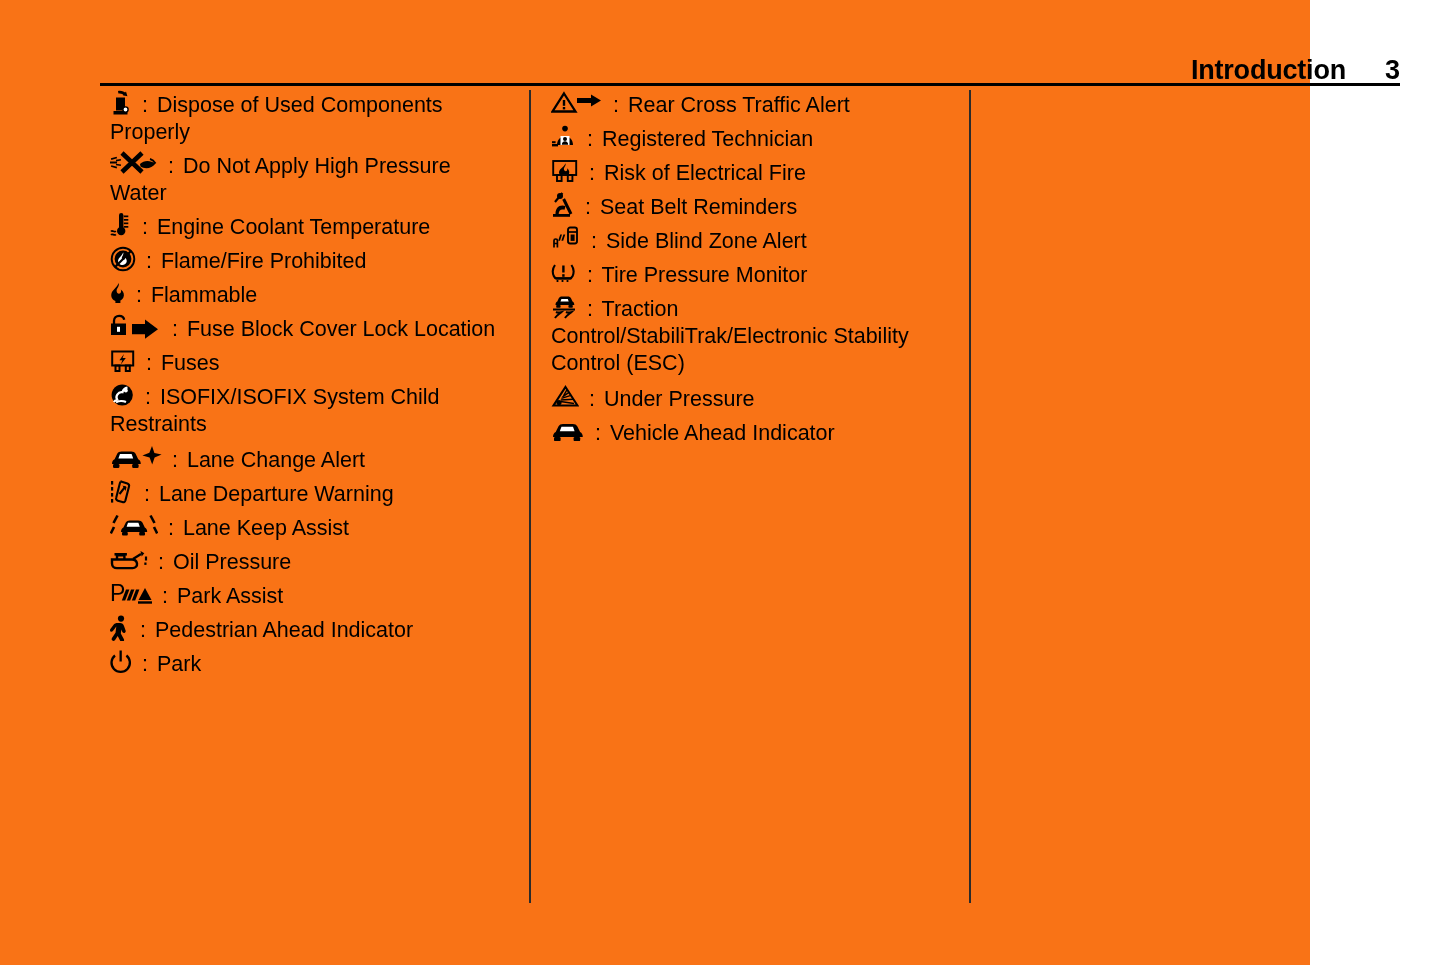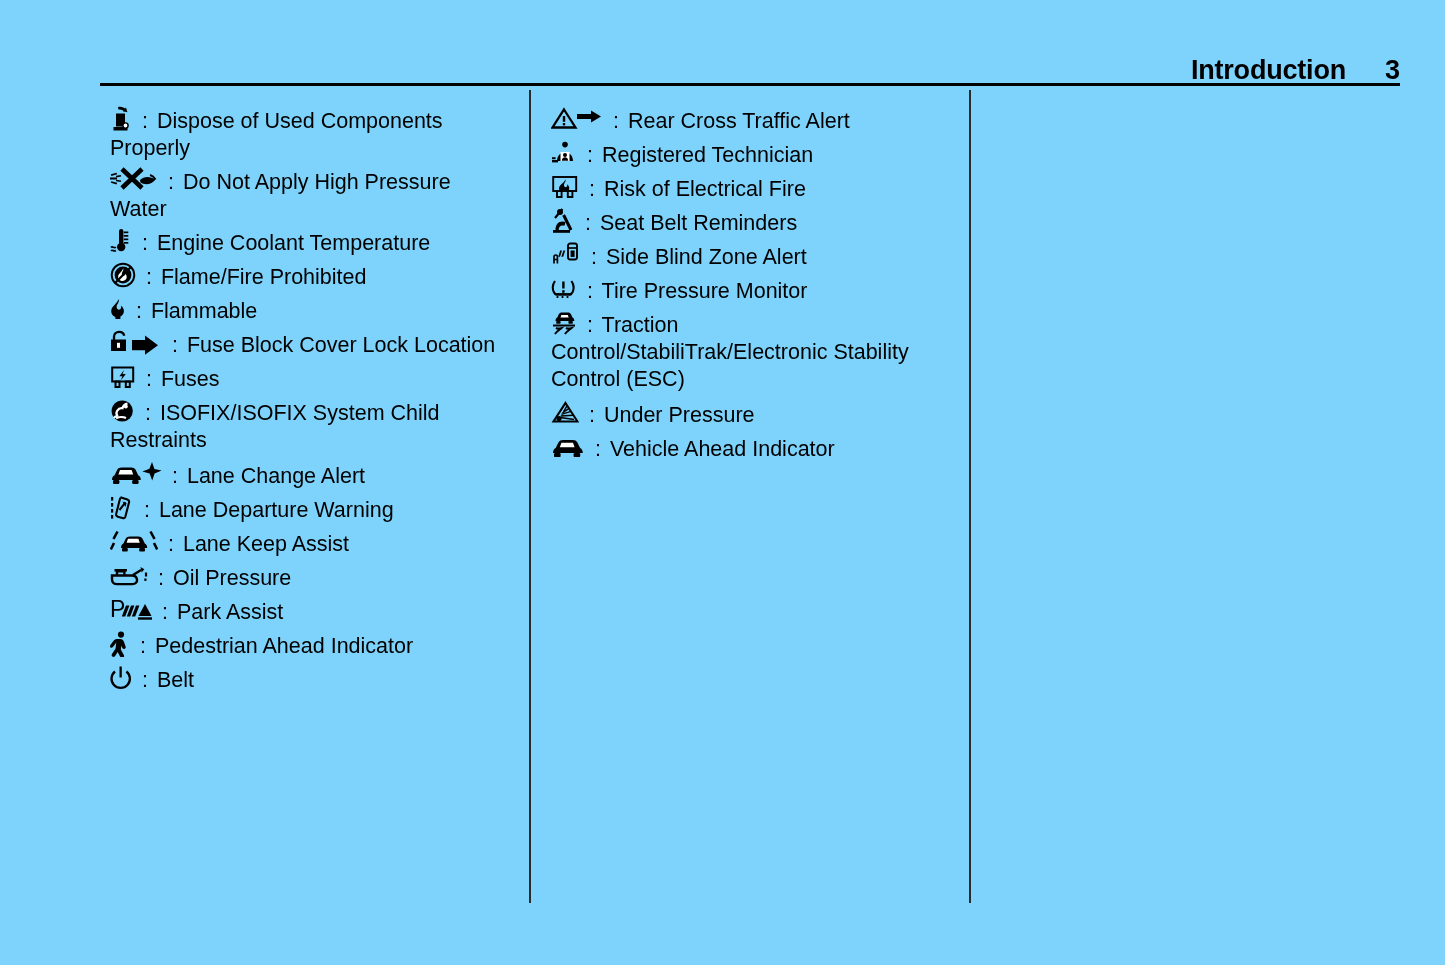--- a/index.html
+++ b/index.html
@@ -10,23 +10,23 @@
   body {
     width: 1445px;
     height: 965px;
     font-family: "Liberation Sans", sans-serif;
     color: #000000;
     overflow: hidden;
   }
 
   #page {
     position: relative;
-    width: 1445px;
+    width: 1310px;
     height: 965px;
-    background: #7dd3fc;
+    background: #f97316;
   }
 
   
   #header {
     position: absolute;
     left: 100px;
     top: 40px;
     width: 1300px;
     height: 46px;
   }
@@ -67,21 +67,21 @@
     width: 2px;
     height: 813px;
     background: #2b2b2b;
   }
   #divider-1 { left: 529px; }
   #divider-2 { left: 969px; }
 
   
   .column {
     position: absolute;
-    top: 106px;
+    top: 90px;
   }
   #column-left  { left: 110px; width: 400px; }
   #column-right { left: 551px; width: 405px; }
   #column-far-right { left: 990px; width: 400px; }
 
   .entry {
     display: block;
     margin: 0 0 5px 0;
     font-size: 21.5px;
     line-height: 27px;
@@ -337,21 +337,21 @@
     </div>
 
     <div class="entry">
       <span class="icon">
         <svg width="22" height="26" viewBox="0 0 22 26">
           <path d="M5 6.5 A9.2 9.2 0 1 0 16.4 6.5" fill="none" stroke="#000" stroke-width="2.3"></path>
           <rect x="9.5" y="1.5" width="2.3" height="11" fill="#000"></rect>
         </svg>
       </span>
       <span class="sep">:</span>
-      <span class="label">Belt</span>
+      <span class="label">Park</span>
     </div>
 
   </div>
 
   <div class="column" id="column-right">
 
     <div class="entry">
       <span class="icon">
         <svg width="52" height="26" viewBox="0 0 52 26">
           <path d="M13 3.5 L24.5 21.5 L1.5 21.5 Z" fill="none" stroke="#000" stroke-width="2.3" stroke-linejoin="miter"></path>

